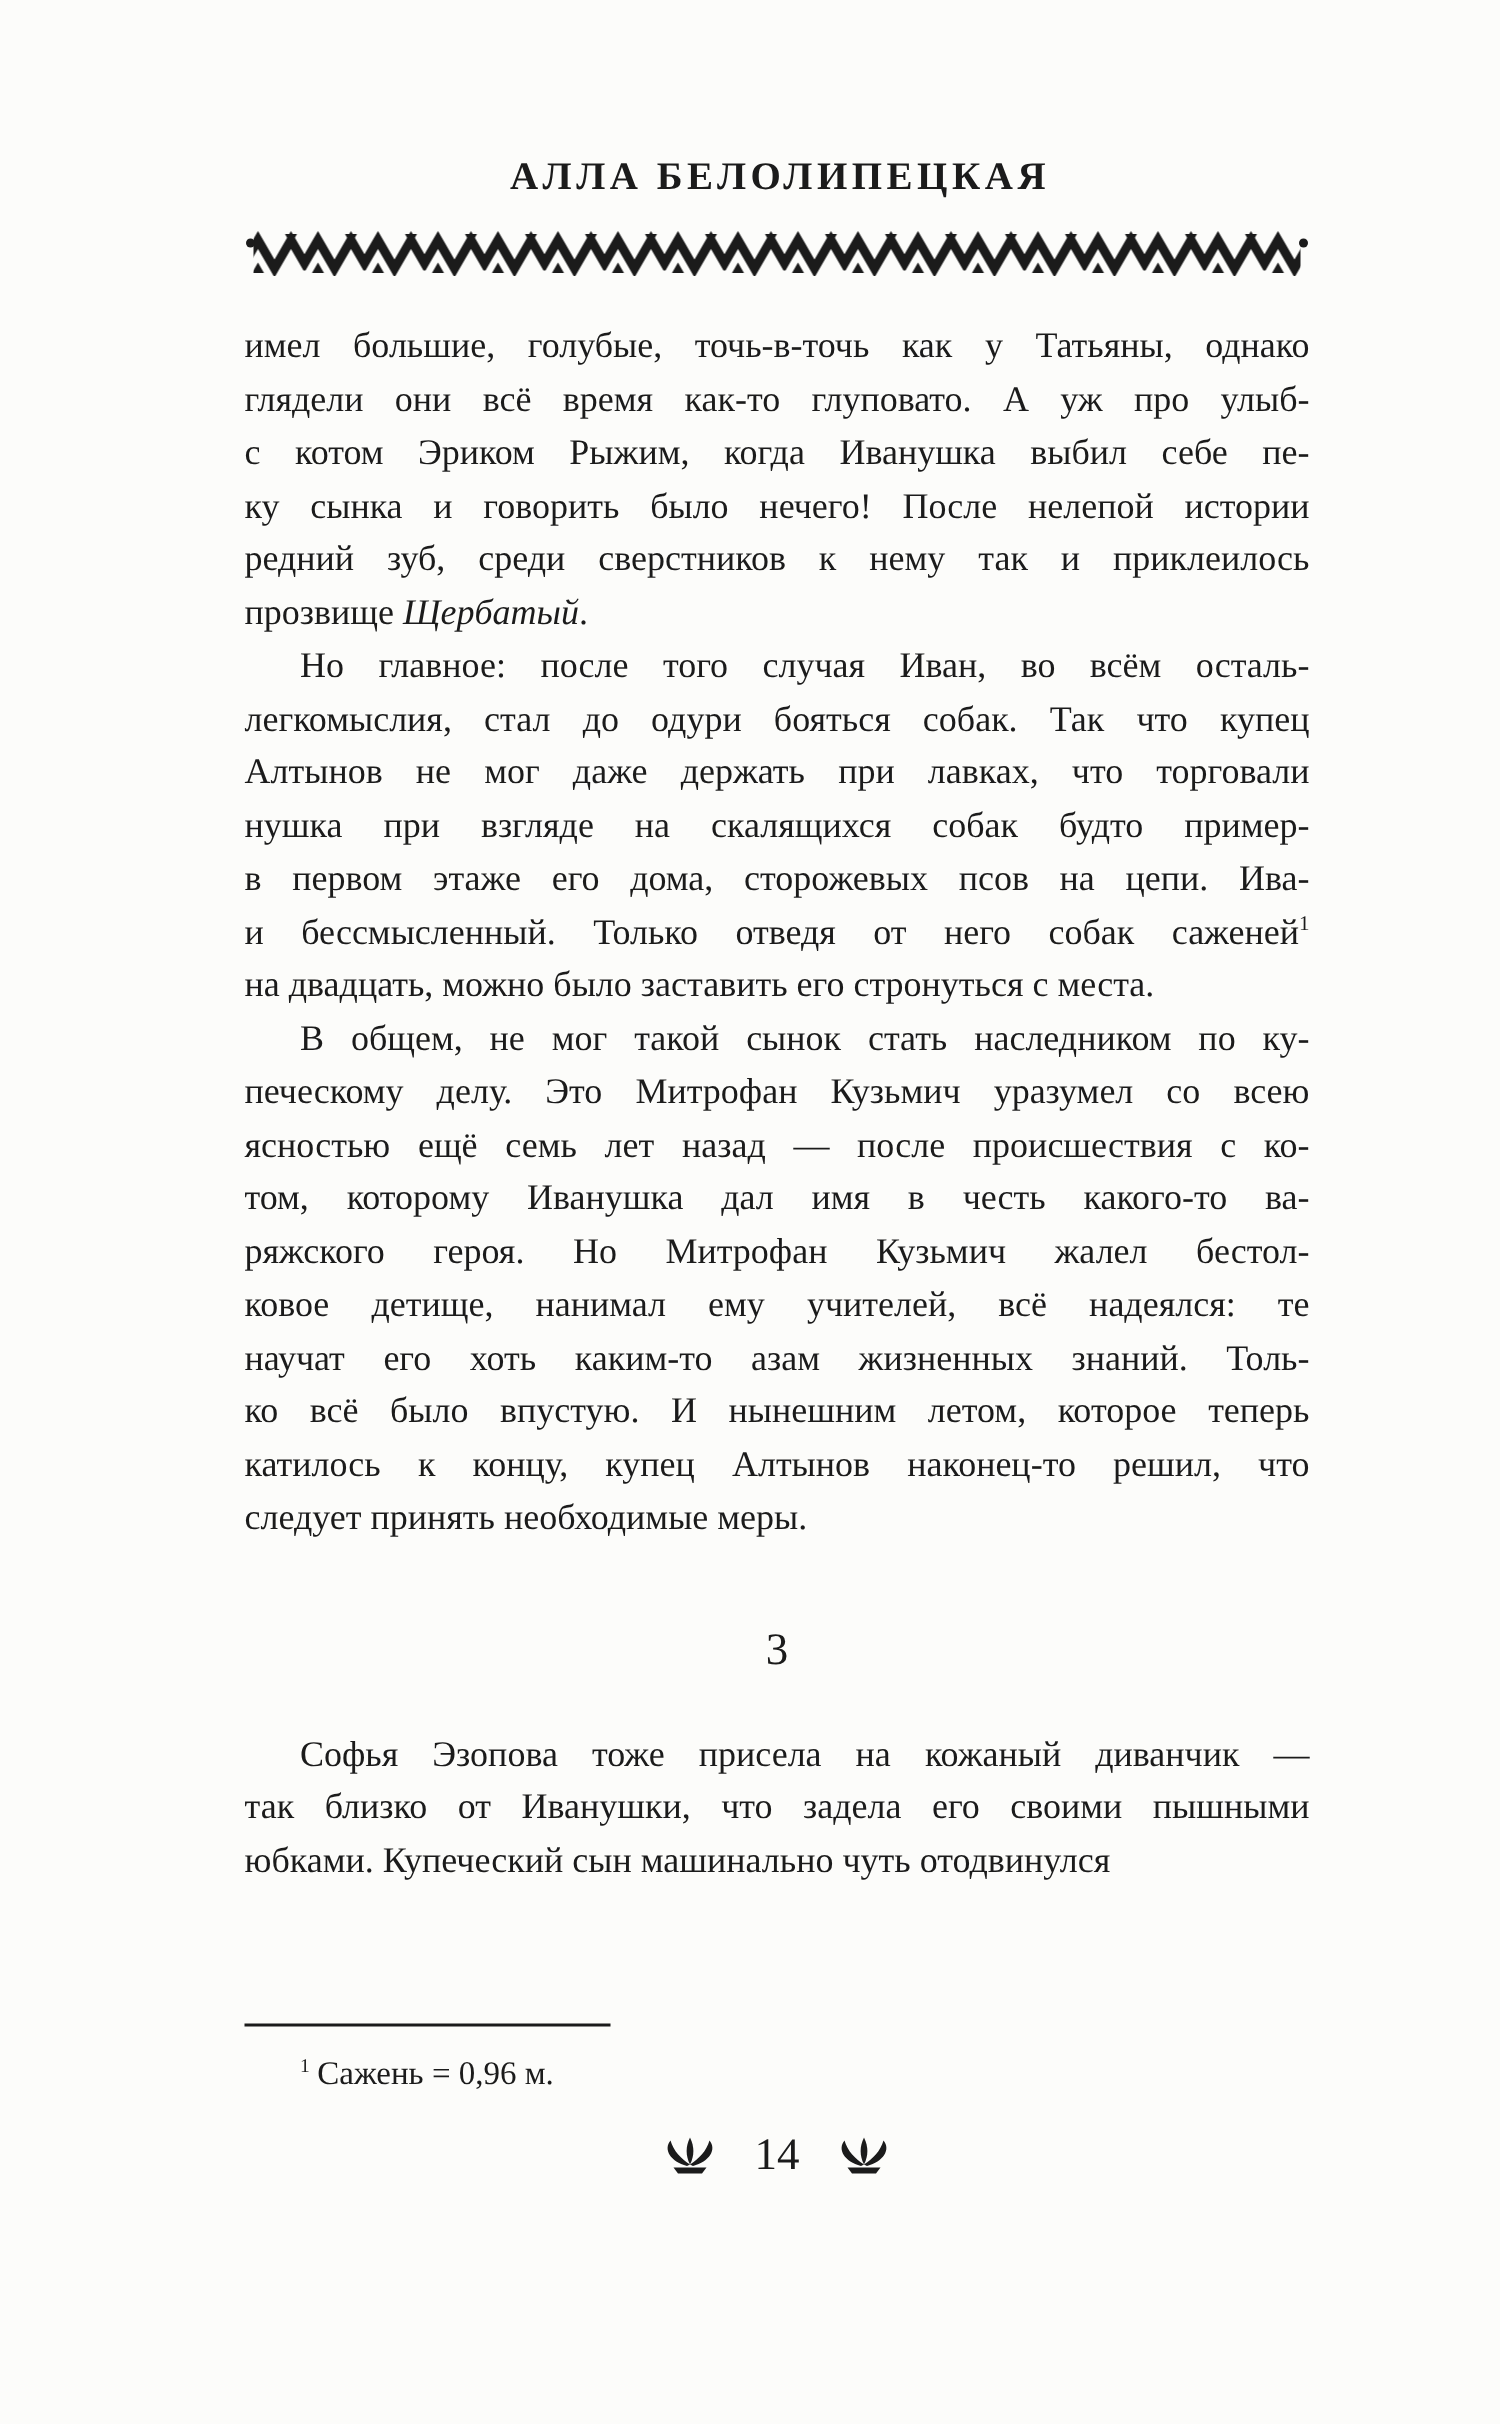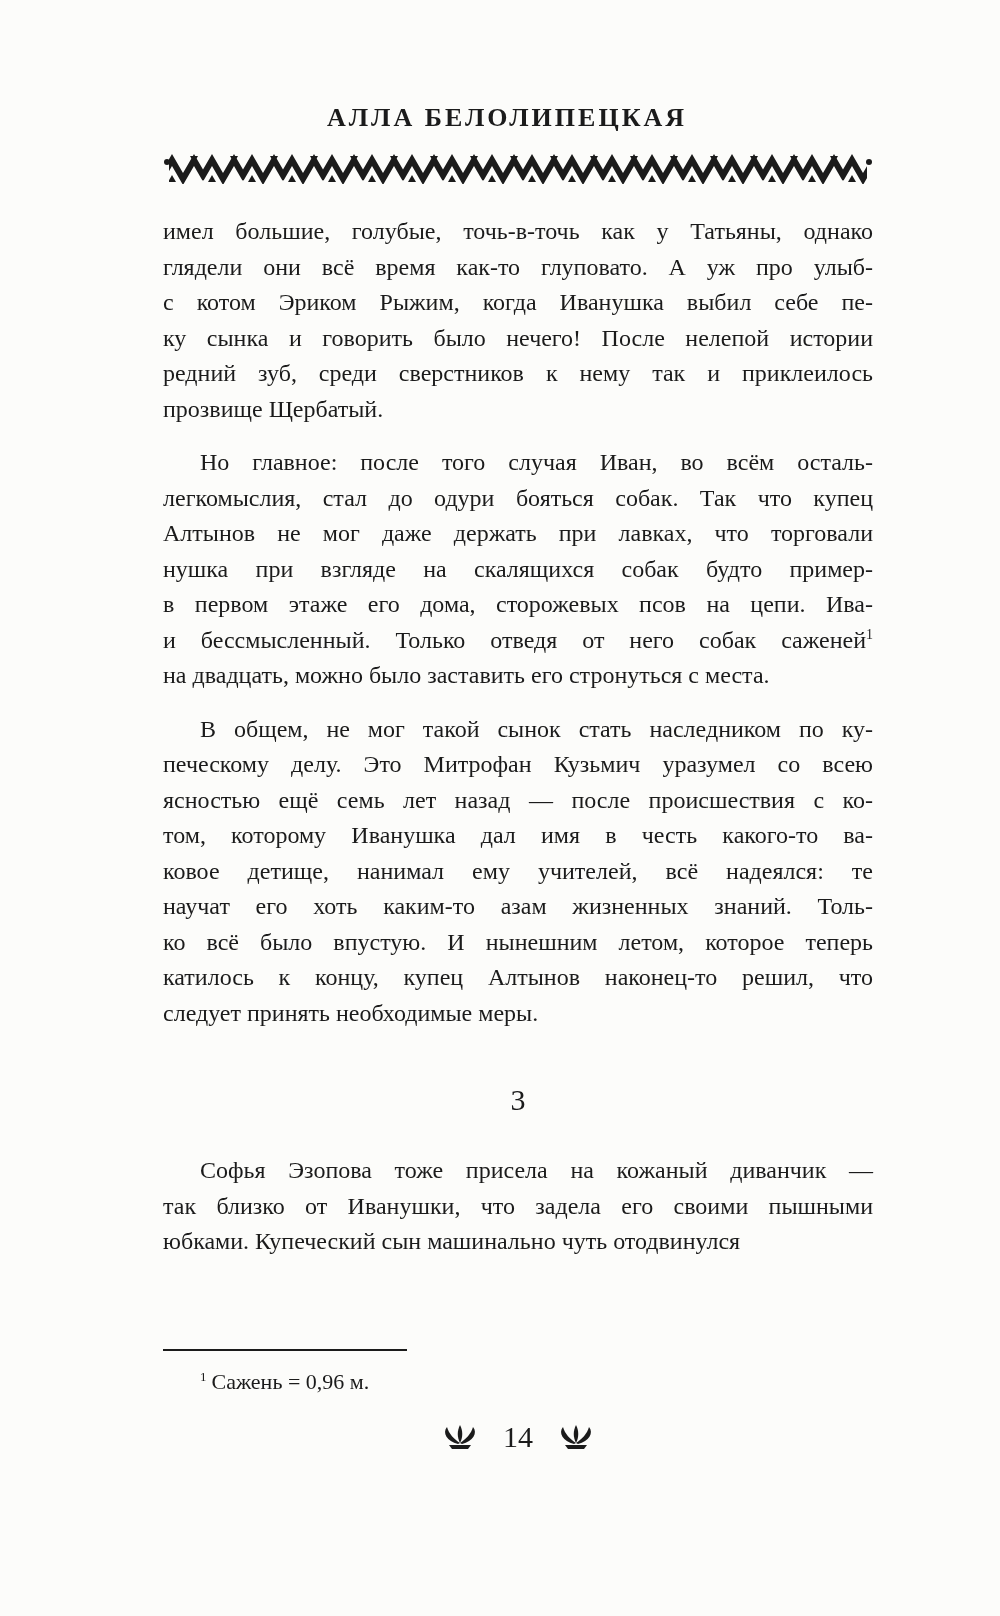--- a/index.html
+++ b/index.html
@@ -5,34 +5,34 @@
   html,body{margin:0;padding:0;}
   body{
     width:1000px;height:1616px;
     background:#fbfbf9;
     font-family:"Liberation Serif", serif;
     color:#1b1b1b;
     -webkit-font-smoothing:antialiased;
   }
   .page{position:relative;width:1000px;height:1616px;background:#fcfcfa;overflow:hidden;}
   .author{
-    position:absolute;top:103px;left:152px;width:710px;
+    position:absolute;top:103px;left:165px;width:710px;
     text-align:center;font-weight:700;font-size:26px;letter-spacing:3px;
   }
   .ornament{position:absolute;top:154px;left:163px;width:710px;height:30px;}
   .content{position:absolute;top:214px;left:163px;width:710px;}
   .paragraph{margin:0;}
   .line{
     font-size:24px;line-height:35.5px;
     text-align:justify;text-align-last:justify;
     white-space:normal;
   }
   .line.last{text-align-last:left;}
-  .line.indent{text-indent:37px;margin-top:18px;}
-  .italic{}
+  .line.indent{text-indent:37px;}
+  .italic{font-style:italic;}
   sup.sup{font-size:14px;line-height:0;vertical-align:super;}
   .section-number{
     margin-top:52px;margin-bottom:36px;
     text-align:center;font-size:30px;line-height:34px;
   }
   .footnote-rule{position:absolute;top:1349px;left:163px;width:244px;height:2px;background:#1b1b1b;}
   .footnote{
     position:absolute;top:1368px;left:163px;width:710px;
     font-size:22px;line-height:28px;padding-left:37px;box-sizing:border-box;
   }
@@ -82,20 +82,21 @@
         <div class="line"><span>нушка при взгляде на скалящихся собак будто пример-</span></div>
         <div class="line"><span>в первом этаже его дома, сторожевых псов на цепи. Ива-</span></div>
         <div class="line"><span>и бессмысленный. Только отведя от него собак саженей</span><sup class="sup">1</sup></div>
         <div class="line last"><span>на двадцать, можно было заставить его стронуться с места.</span></div>
       </div>
       <div class="paragraph">
         <div class="line indent"><span>В общем, не мог такой сынок стать наследником по ку-</span></div>
         <div class="line"><span>печескому делу. Это Митрофан Кузьмич уразумел со всею</span></div>
         <div class="line"><span>ясностью ещё семь лет назад — после происшествия с ко-</span></div>
         <div class="line"><span>том, которому Иванушка дал имя в честь какого-то ва-</span></div>
+        <div class="line"><span>ряжского героя. Но Митрофан Кузьмич жалел бестол-</span></div>
         <div class="line"><span>ковое детище, нанимал ему учителей, всё надеялся: те</span></div>
         <div class="line"><span>научат его хоть каким-то азам жизненных знаний. Толь-</span></div>
         <div class="line"><span>ко всё было впустую. И нынешним летом, которое теперь</span></div>
         <div class="line"><span>катилось к концу, купец Алтынов наконец-то решил, что</span></div>
         <div class="line last"><span>следует принять необходимые меры.</span></div>
       </div>
       <div class="section-number">3</div>
       <div class="paragraph">
         <div class="line indent"><span>Софья Эзопова тоже присела на кожаный диванчик —</span></div>
         <div class="line"><span>так близко от Иванушки, что задела его своими пышными</span></div>

